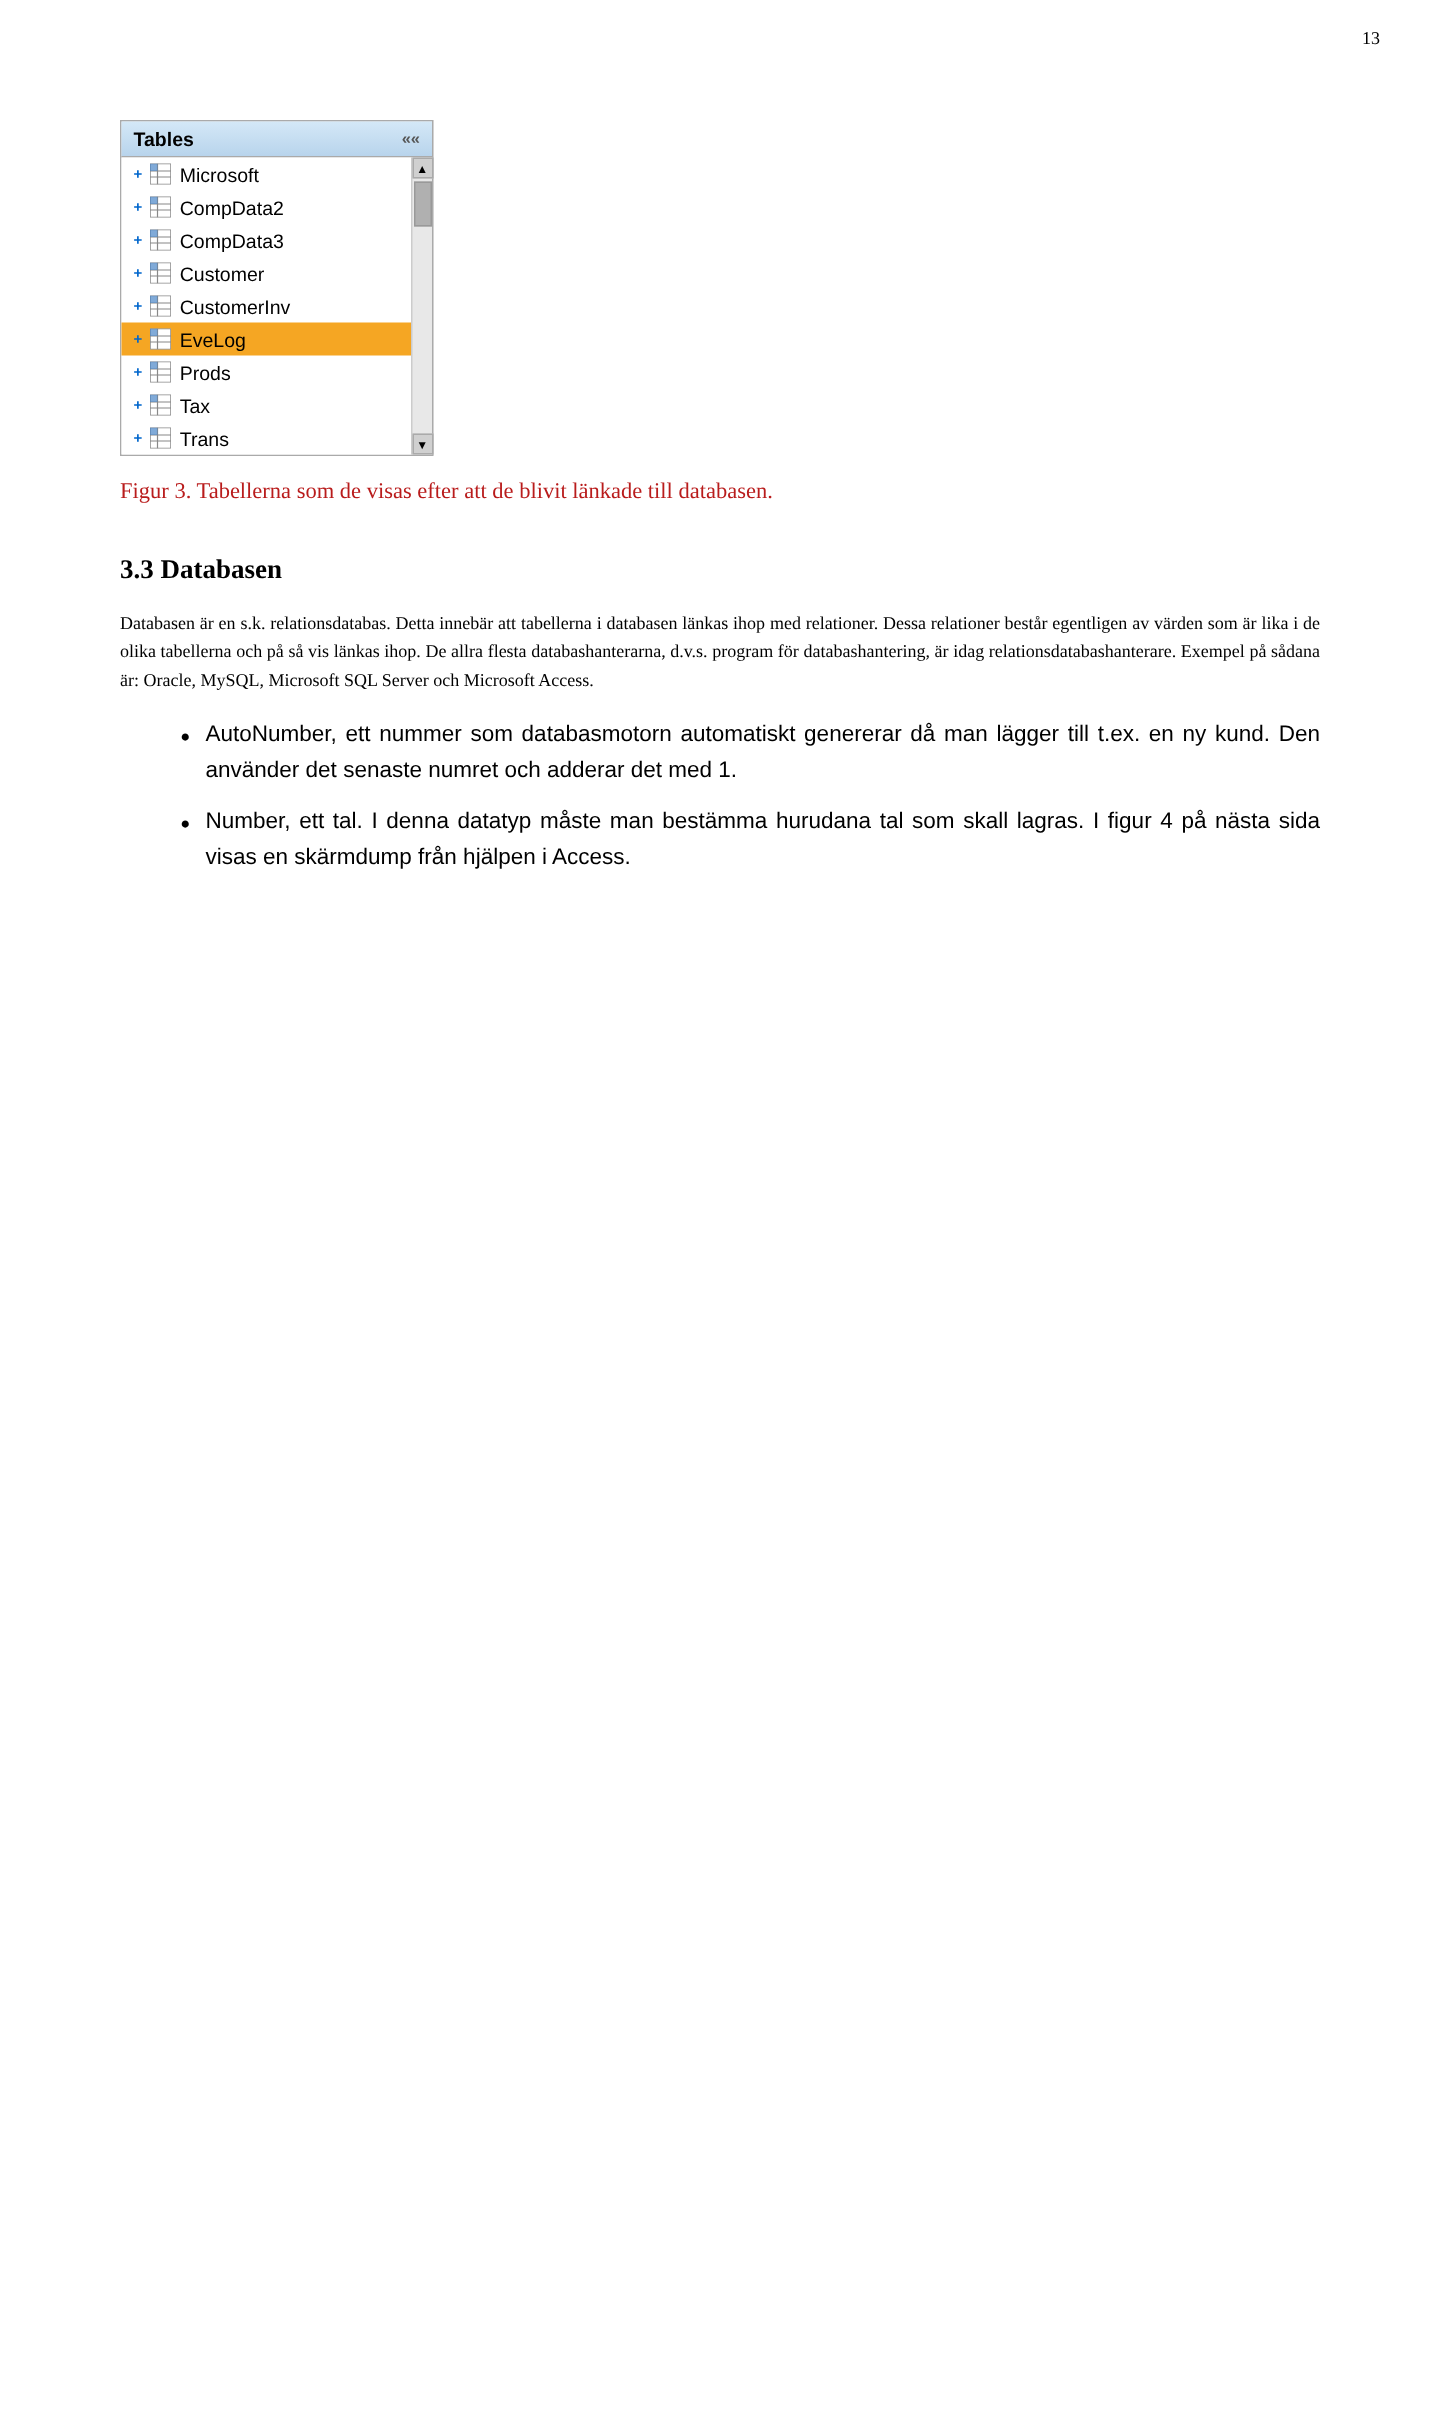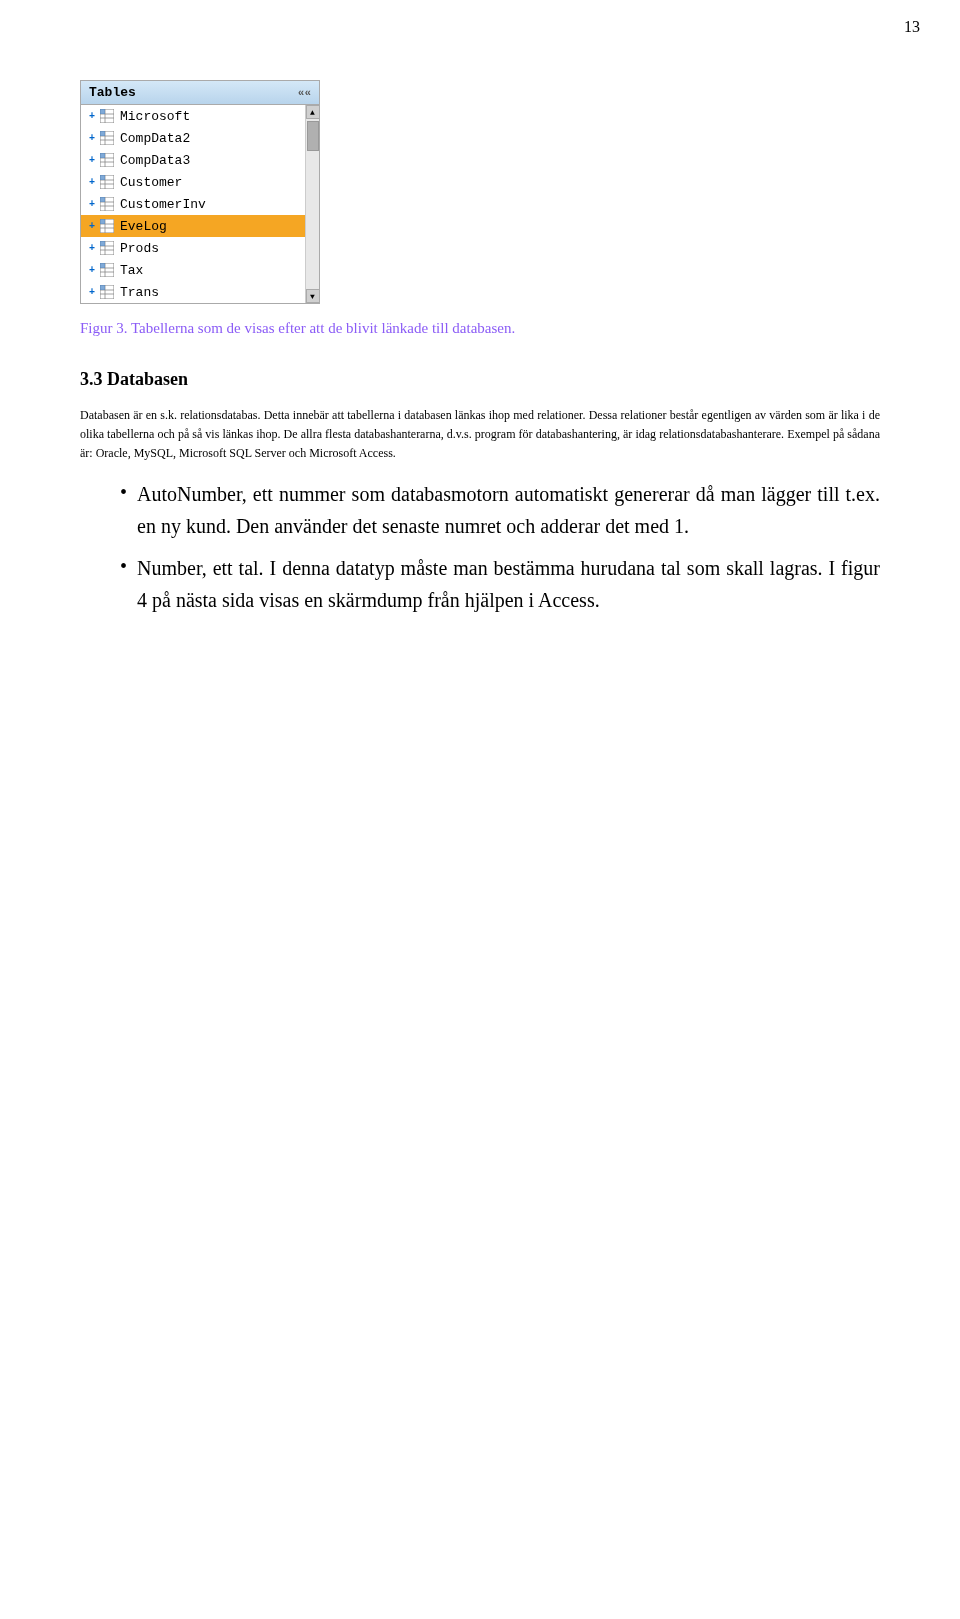--- a/index.html
+++ b/index.html
@@ -11,43 +11,43 @@
       width: 960px;
       min-height: 1619px;
       position: relative;
     }
 
     .page-number {
       position: absolute;
       top: 18px;
       right: 40px;
       font-family: "Times New Roman", Times, serif;
-      font-size: 16px;
+      font-size: 12px;
     }
 
     .content-area {
       margin: 0 auto;
       padding: 60px 80px 60px 80px;
       max-width: 960px;
     }
 
     
     .figure-container {
       display: flex;
       flex-direction: column;
       align-items: flex-start;
       margin-bottom: 20px;
       margin-top: 20px;
     }
 
     .tables-panel {
       border: 1px solid #aaaaaa;
       background: #f5f5f5;
-      width: 240px;
-      font-family: Liberation Mono, monospace;
+      width: 209px;
+      font-family: Liberation Sans, sans-serif;
       font-size: 13px;
       margin-bottom: 10px;
     }
 
     .tables-panel-header {
       background: linear-gradient(to bottom, #d4e8f7, #b8d4ec);
       border-bottom: 1px solid #aaaaaa;
       padding: 4px 8px;
       display: flex;
       align-items: center;
@@ -130,21 +130,21 @@
     }
 
     .table-icon svg {
       width: 14px;
       height: 14px;
     }
 
     .figure-caption {
       font-family: "Times New Roman", Times, serif;
       font-size: 15px;
-      color: #8b5cf6;
+      color: #b91c1c;
       margin-top: 6px;
     }
 
     
     .section-heading {
       font-family: "Times New Roman", Times, serif;
       font-size: 18px;
       font-weight: bold;
       margin-top: 32px;
       margin-bottom: 16px;
@@ -170,22 +170,22 @@
     }
 
     .bullet-dot {
       font-size: 20px;
       margin-right: 10px;
       line-height: 1.4;
       flex-shrink: 0;
     }
 
     .bullet-text {
-      font-family: Liberation Serif, serif;
-      font-size: 20px;
+      font-family: Liberation Sans, sans-serif;
+      font-size: 15px;
       line-height: 1.6;
       text-align: justify;
     }
   </style>
 </head>
 <body>
 
 <div class="page-number">13</div>
 
 <div class="content-area">

